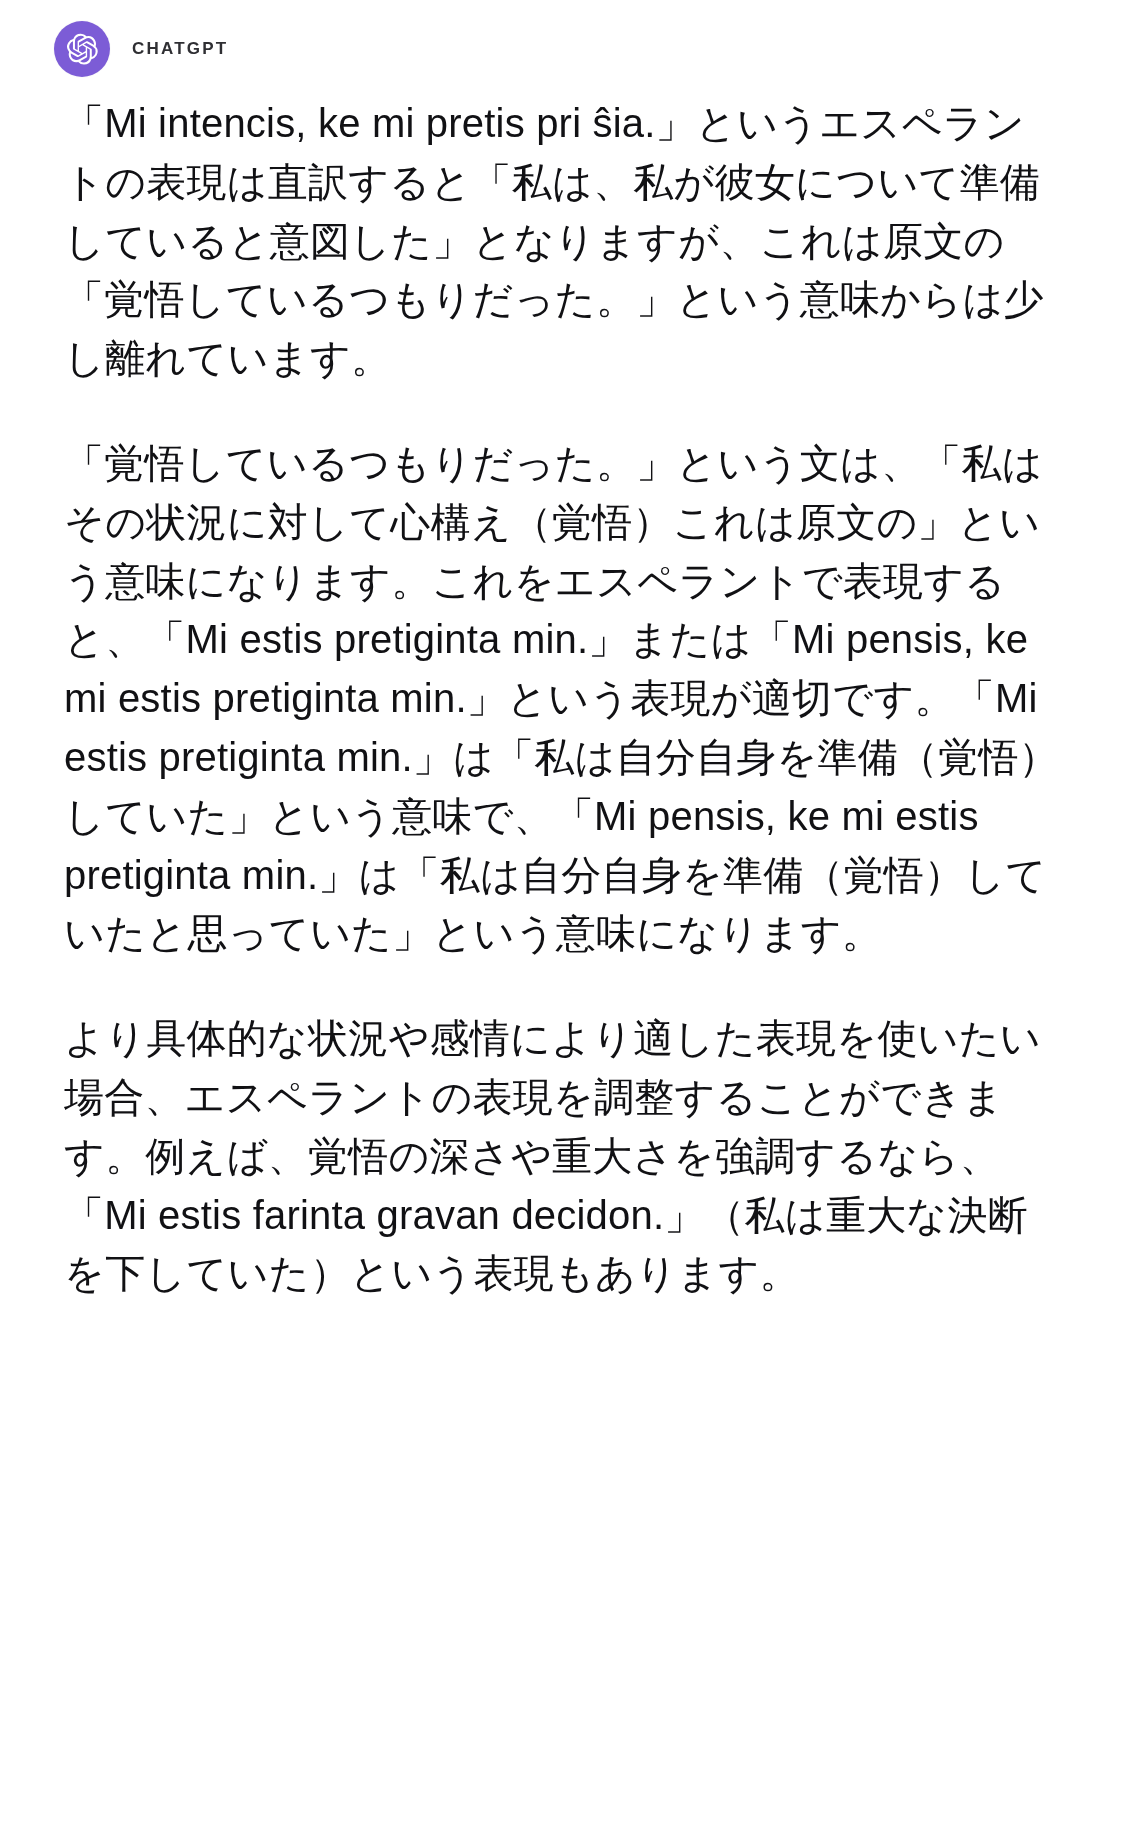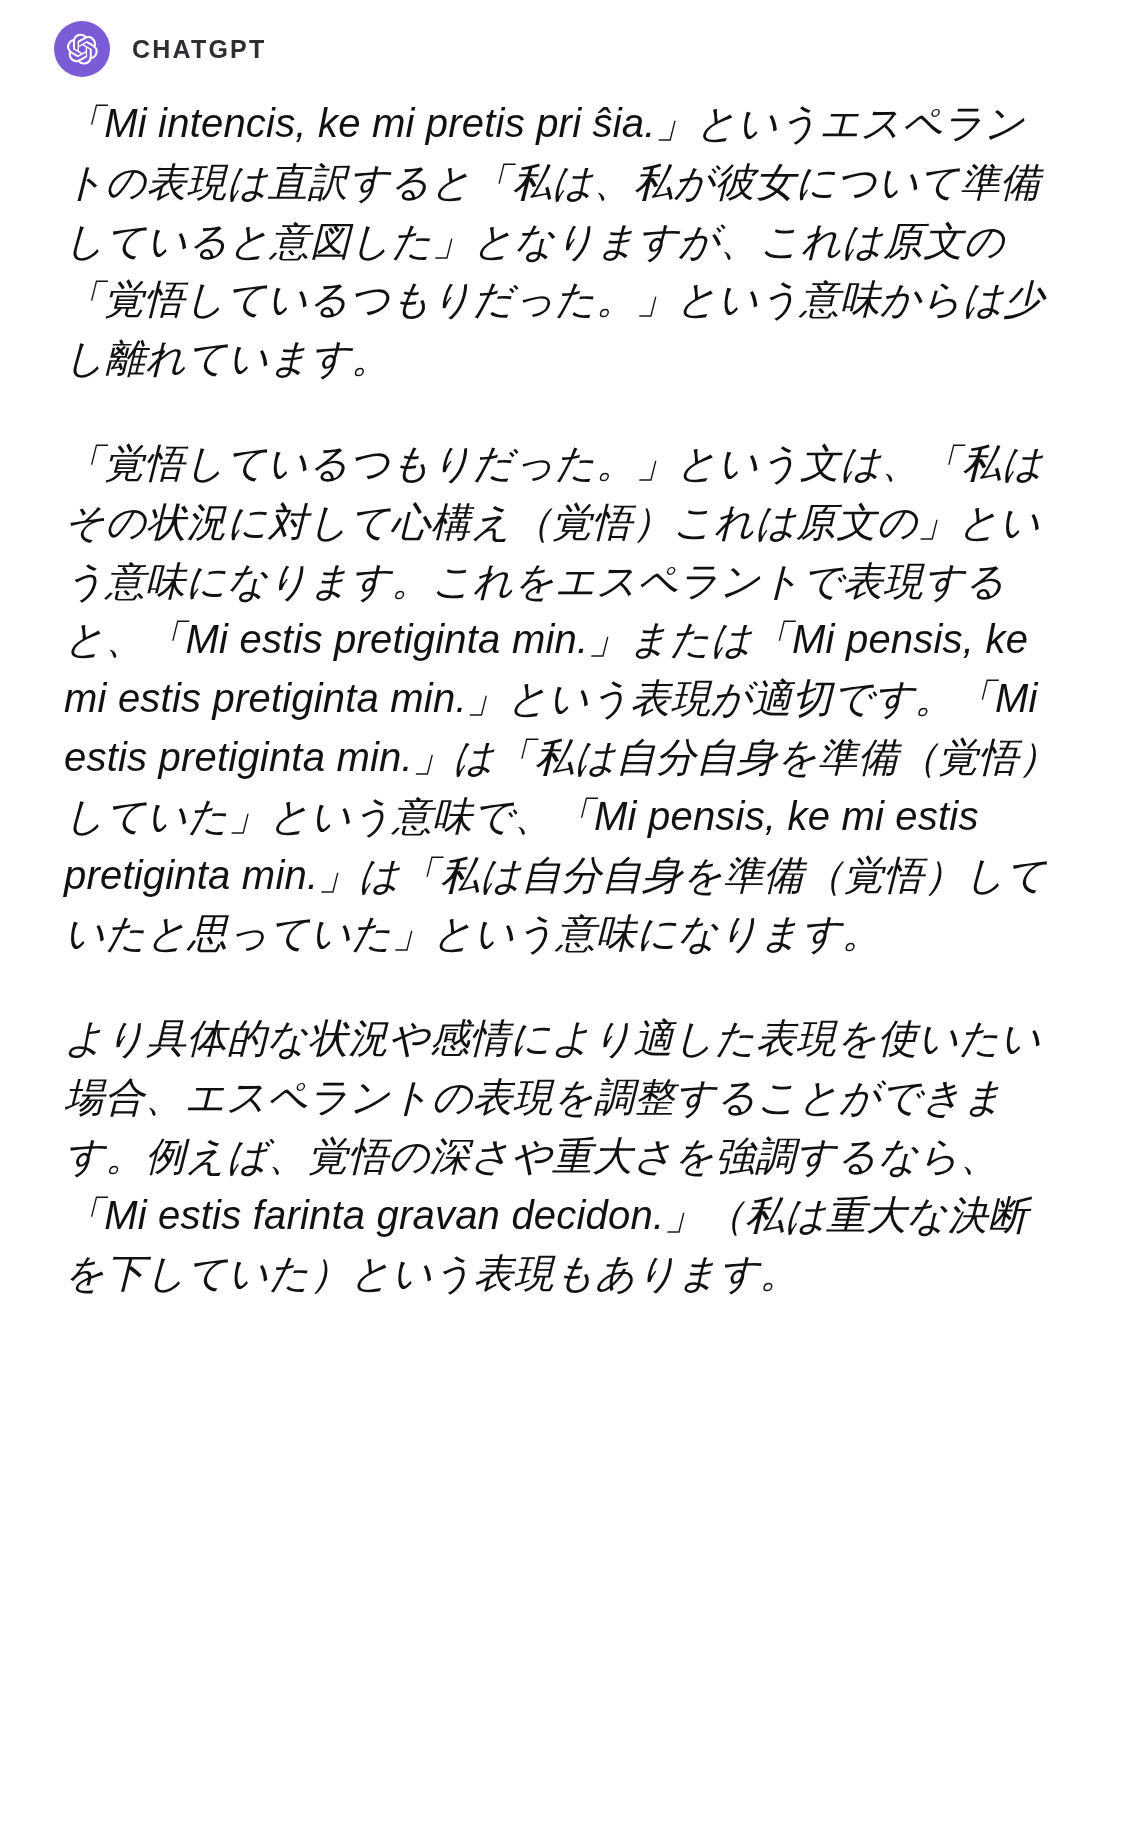--- a/index.html
+++ b/index.html
@@ -43,28 +43,27 @@
     justify-content: center;
     flex: 0 0 auto;
     box-shadow: 0 0 0 1px rgba(0,0,0,0.02);
   }
   .avatar svg {
     width: 34px;
     height: 34px;
     display: block;
   }
   .author {
-    font-size: 25px;
+    font-size: 17px;
     letter-spacing: 2.2px;
     font-weight: 700;
     color: #2f2f33;
   }
   .msg-body {
     padding: 14px 34px 40px 34px;
-    font-style: italic;
   }
   .para {
     font-size: 40px;
     line-height: 1.47;
     letter-spacing: 0.2px;
     color: #111114;
     margin: 0 0 46px 0;
     text-align: left;
     word-break: break-word;
     font-weight: 400;

